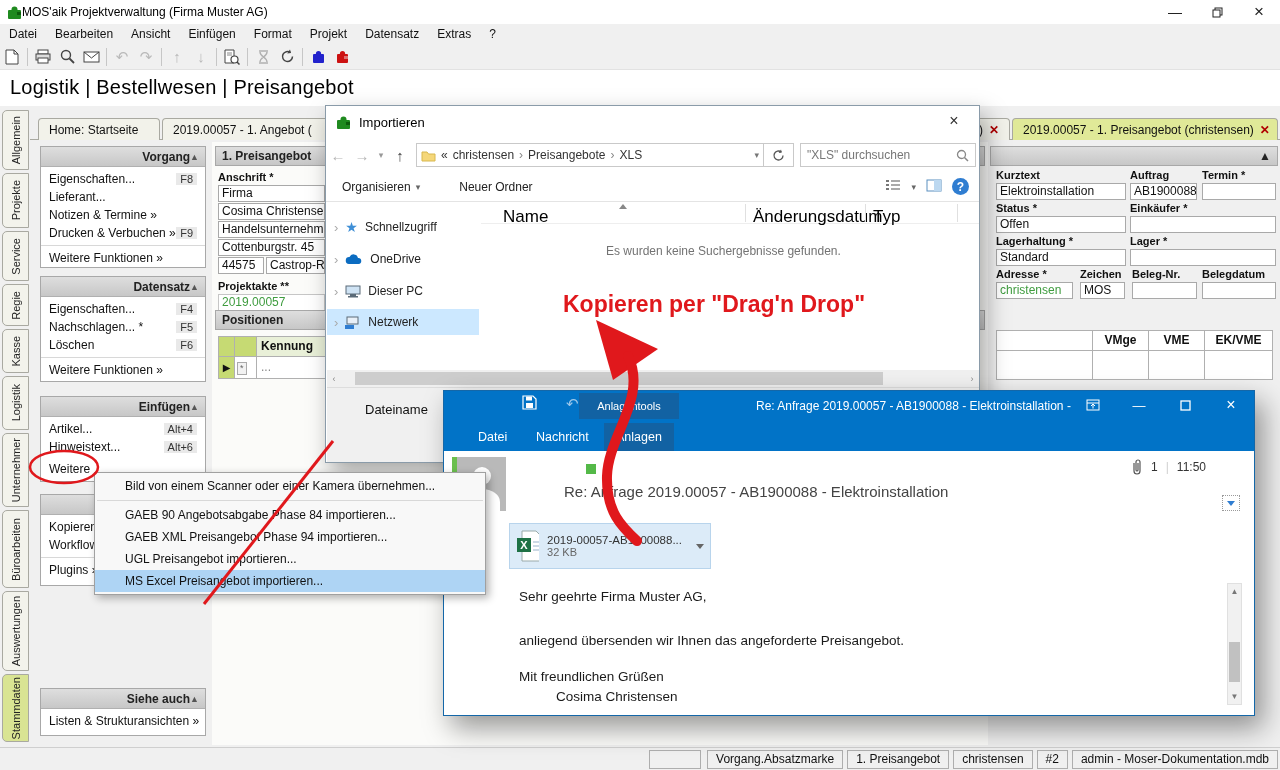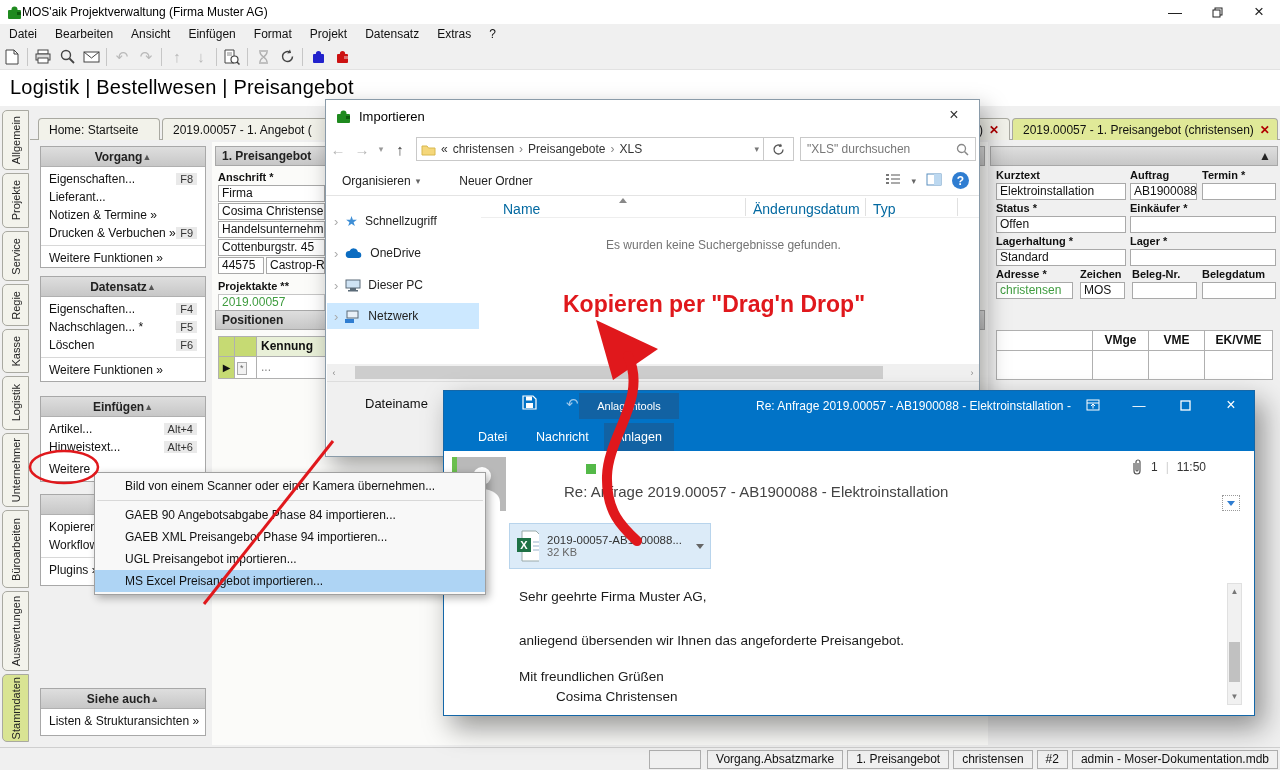--- a/index.html
+++ b/index.html
@@ -22,51 +22,51 @@
   .vtab{position:absolute;left:2px;width:27px;background:#f3f3ec;border:1px solid #a9a9a1;border-radius:5px 0 0 5px;display:flex;align-items:center;justify-content:center;cursor:pointer}
   .vtab span{writing-mode:vertical-rl;transform:rotate(180deg);font-size:11px;color:#222;white-space:nowrap}
   .vtab.active{background:#d9e493}
   
   .dtab{position:absolute;top:118px;height:22px;background:#f2f2ea;border:1px solid #a9a9a1;border-bottom:none;border-radius:4px 4px 0 0;display:flex;align-items:center;gap:6px;padding:0 10px;font-size:12px;white-space:nowrap;overflow:hidden;cursor:pointer}
   .dtab.active{background:#e0e998}
   .dtab .x{color:#b00000;font-weight:bold;font-size:12px}
   .tabline{position:absolute;left:30px;top:139px;width:1250px;height:1px;background:#a9a9a1}
   
   .sec{position:absolute;left:40px;width:166px;background:#fff;border:1px solid #a8a8a8}
-  .sec-h{height:20px;background:linear-gradient(#dedede,#c7c7c7);border-bottom:1px solid #b0b0b0;font-weight:bold;font-size:12px;color:#222;display:flex;align-items:center;justify-content:center;padding:0 6px}
+  .sec-h{height:20px;background:linear-gradient(#dedede,#c7c7c7);border-bottom:1px solid #b0b0b0;font-weight:bold;font-size:12px;color:#222;display:flex;align-items:center;justify-content:flex-end;padding:0 6px}
   .sec-h .up{color:#555;font-size:9px}
   .sec-b{padding:3px 0}
   .itm{display:flex;justify-content:space-between;align-items:center;padding:0 8px;height:18px;font-size:12px;color:#111;cursor:pointer;white-space:nowrap;overflow:hidden}
   .key{background:#e9e9e9;padding:0 4px;font-size:11px;min-width:20px;text-align:center;color:#333}
   .key:empty{display:none}
   .isep{border-top:1px solid #d8d8d8;margin:3px 0}
   
   .panelbar{position:absolute;height:20px;background:linear-gradient(#dedede,#c7c7c7);border:1px solid #a8a8a8;font-weight:bold;font-size:12px;display:flex;align-items:center;padding:0 6px;color:#222;justify-content:space-between}
   .flbl{position:absolute;font-weight:bold;font-size:11px;color:#111;white-space:nowrap}
   .fld{position:absolute;background:#fff;border:1px solid #a9a9a9;height:17px;font-size:12px;line-height:15px;padding:0 3px;overflow:hidden;white-space:nowrap}
   .green{color:#3f9c3f}
   .grid{position:absolute;border-collapse:collapse}
   .grid div{position:absolute;border:1px solid #b0b0b0;background:#fff;font-size:12px}
   
   .cmenu{position:absolute;left:94px;top:472px;width:392px;background:#f8f8f8;border:1px solid #a0a0a0;box-shadow:3px 3px 8px rgba(0,0,0,.3);z-index:30;padding:2px 0}
   .cmi{height:22px;line-height:22px;padding-left:30px;font-size:12px;color:#111;white-space:nowrap;cursor:pointer}
   .cmi.hl{background:#aed4f4}
   .cmsep{border-top:1px solid #d8d8d8;margin:3px 2px}
   
-  .xw{position:absolute;left:325px;top:99px;width:655px;height:358px;background:#fff;border:1px solid #8a9ba9;box-shadow:6px 10px 22px rgba(0,0,0,.35);z-index:10}
+  .xw{position:absolute;left:325px;top:105px;width:655px;height:358px;background:#fff;border:1px solid #8a9ba9;box-shadow:6px 10px 22px rgba(0,0,0,.35);z-index:10}
   .xw-title{height:32px;display:flex;align-items:center;padding-left:10px;gap:8px;font-size:13px;color:#000}
   .xw-close{position:absolute;right:4px;top:0;width:42px;height:30px;display:flex;align-items:center;justify-content:center;font-size:16px;color:#333}
   .xnavrow{position:absolute;left:0;top:32px;width:100%;height:34px;display:flex;align-items:center}
   .xarrow{width:24px;text-align:center;font-size:15px;color:#b5b5b5}
   .xaddr{height:24px;border:1px solid #c9c9c9;background:#fff;display:flex;align-items:center;font-size:12px;color:#333;padding:0 4px;gap:5px}
   .xsearch{height:24px;border:1px solid #c9c9c9;background:#fff;display:flex;align-items:center;justify-content:space-between;font-size:12px;color:#777;padding:0 6px}
   .xtools{position:absolute;left:0;top:66px;width:100%;height:30px;display:flex;align-items:center;font-size:12px;color:#222;border-bottom:1px solid #e4e4e4}
   .xnav-item{position:absolute;display:flex;align-items:center;gap:7px;font-size:12px;color:#222;height:26px}
   .chev{color:#a9a9a9;font-size:13px}
-  .xcolh{font-size:14px;color:#0369a1}
+  .xcolh{font-size:17px;color:#000000}
   .xhscroll{position:absolute;left:1px;top:264px;width:652px;height:17px;background:#f0f0f0;display:flex;align-items:center}
   .xthumb{height:13px;background:#cdcdcd;margin-left:14px;width:528px}
   .xbottom{position:absolute;left:1px;top:281px;width:652px;height:75px;background:#f0f0f0;border-top:1px solid #ddd}
   
   .ow{position:absolute;left:443px;top:390px;width:812px;height:326px;background:#fff;border:1px solid #1467a8;box-shadow:8px 12px 26px rgba(0,0,0,.4);z-index:20}
   .ow-head{position:absolute;left:0;top:0;width:100%;height:60px;background:#0173c7}
   .ow-title{position:absolute;left:312px;top:8px;width:316px;color:#fff;font-size:12px;white-space:nowrap;overflow:hidden}
   .owbtn{position:absolute;top:0;width:46px;height:28px;display:flex;align-items:center;justify-content:center;color:#fff;font-size:13px}
   .ow-tab{position:absolute;top:32px;height:28px;display:flex;align-items:center;padding:0 12px;color:#fff;font-size:12.5px}
   .ow-tab.active{background:#1262a3}

